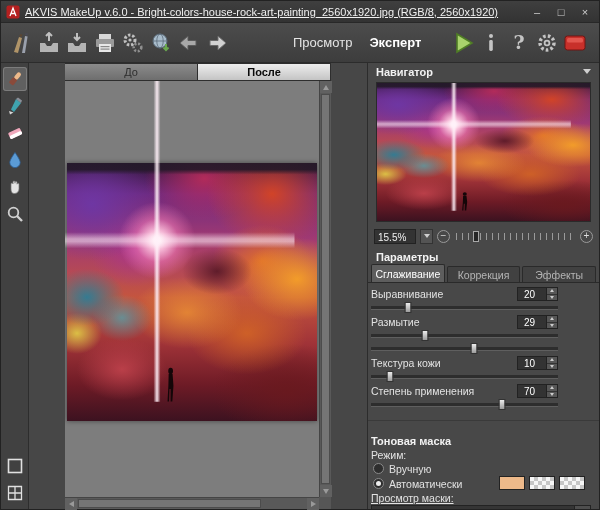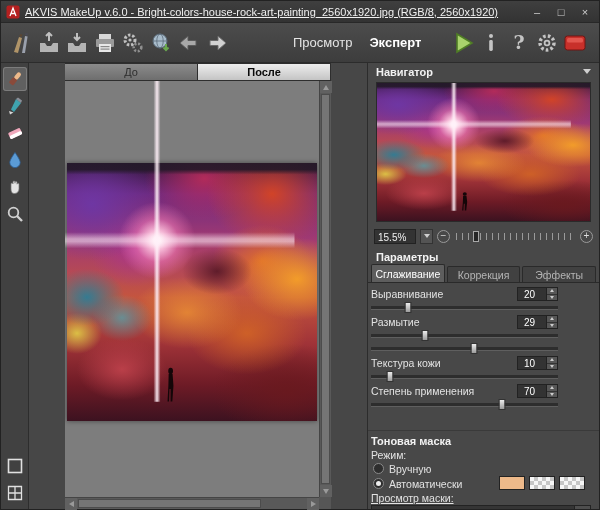--- a/index.html
+++ b/index.html
@@ -107,21 +107,21 @@
   .sval{width:30px;height:14px;background:#333;border:1px solid #222;color:#fff;font-size:10px;display:flex;align-items:center;padding:0 6px;}
   .spin{width:11px;height:14px;display:flex;flex-direction:column;border:1px solid #222;border-left:none;}
   .spin-b{flex:1;background:#575757;display:flex;align-items:center;justify-content:center;}
   .spin-b + .spin-b{border-top:1px solid #333;}
   .tri-u2{width:0;height:0;border-left:2.5px solid transparent;border-right:2.5px solid transparent;border-bottom:3.5px solid #ccc;}
   .tri-d2{width:0;height:0;border-left:2.5px solid transparent;border-right:2.5px solid transparent;border-top:3.5px solid #ccc;}
   .strack{position:relative;height:11px;margin-top:1px;}
   .strack::before{content:'';position:absolute;left:0;right:0;top:4px;height:3px;background:#2d2d2d;border-bottom:1px solid #5f5f5f;}
   .shandle{position:absolute;top:0;width:7px;height:11px;background:linear-gradient(#ececec,#9c9c9c);border:1px solid #333;left:calc(var(--val,0) * 1%);transform:translateX(-50%);}
 
-  .tone{border-top:1px solid #3a3a3a;margin-top:18px;padding:2px 8px 0 3px;flex:0 0 auto;}
+  .tone{border-top:1px solid #3a3a3a;margin-top:8px;padding:12px 8px 0 3px;flex:0 0 auto;}
   .tone-h{font-size:11px;font-weight:bold;color:#f2f2f2;height:15px;display:flex;align-items:center;}
   .mode-l{font-size:10.5px;color:#e2e2e2;height:13px;display:flex;align-items:center;}
   .radio-row{display:flex;align-items:center;height:15px;gap:5px;padding-left:2px;position:relative;}
   .radio{width:11px;height:11px;flex:0 0 11px;border-radius:50%;background:#2e2e2e;border:1px solid #8a8a8a;}
   .radio.checked::after{content:'';display:block;width:5px;height:5px;margin:2px;border-radius:50%;background:#ededed;}
   .rlabel{font-size:10.5px;color:#e2e2e2;}
   .swatches{position:absolute;right:6px;top:0;display:flex;gap:4px;}
   .swatch{width:26px;height:14px;border:1px solid #222;display:inline-block;}
   .swatch.checker{background:repeating-conic-gradient(#c6c6c6 0 25%, #f6f6f6 0 50%) 0 0/8px 8px;}
   .mask-l{font-size:10.5px;color:#e2e2e2;height:13px;display:flex;align-items:center;padding-left:3px;margin-top:1px;text-decoration:underline;}

